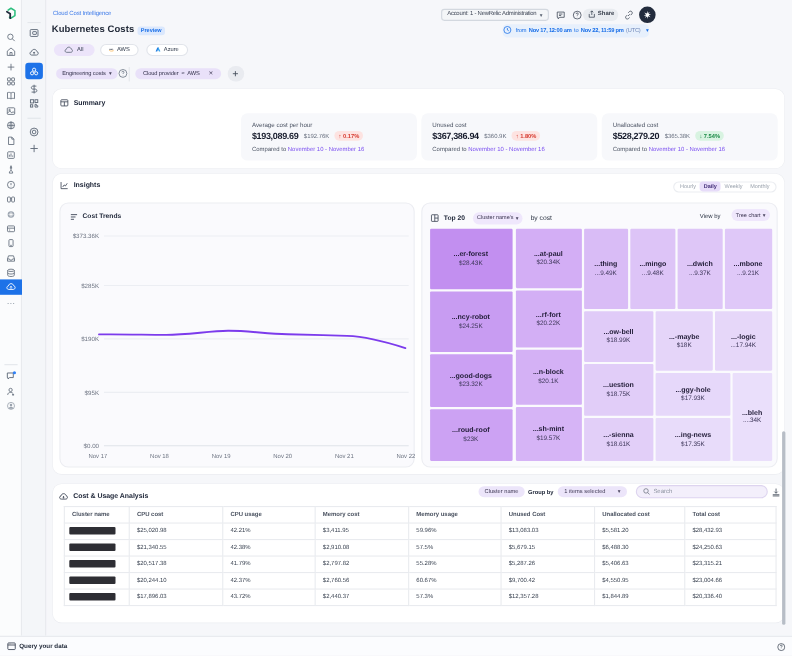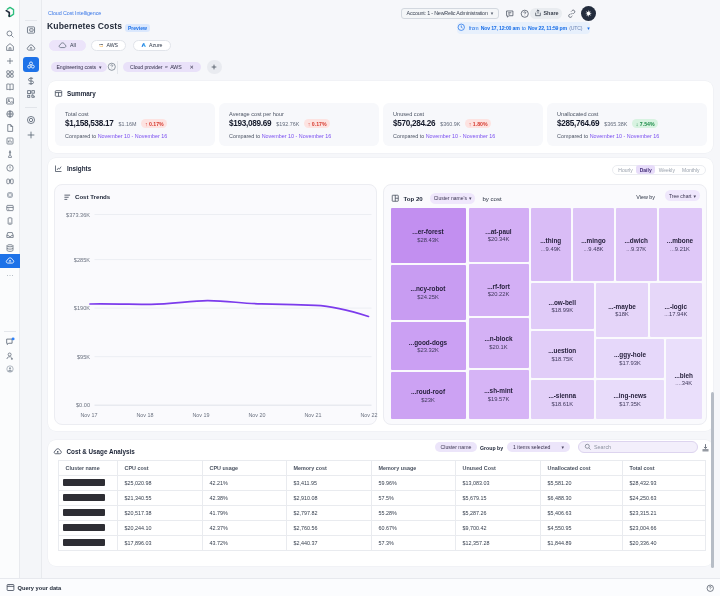--- a/index.html
+++ b/index.html
@@ -266,51 +266,42 @@
   </div>
 
   <div class="card" style="top:81px;height:72px;">
     <div class="cardhead">
       <svg width="9" height="9" viewBox="0 0 24 24" fill="none" stroke="#333c4d" stroke-width="1.9">
           <rect x="3.5" y="4.5" width="17" height="15" rx="2"></rect>
           <path d="M3.5 9.5 H20.5 M12 9.5 V19.5"></path>
         </svg>
       Summary
     </div>
-    <div class="stat" style="left:7px;">
-      <div class="lb">Total cost</div>
-      <div class="row2">
-          <span class="big">$1,158,538.17</span>
-          <span class="sm">$1.16M</span>
-          <span class="chg up">↑ 0.17%</span>
-        </div>
-      <div class="cmp">Compared to <span>November 10 - November 16</span></div>
-    </div>
     <div class="stat" style="left:171px;">
       <div class="lb">Average cost per hour</div>
       <div class="row2">
           <span class="big">$193,089.69</span>
           <span class="sm">$192.76K</span>
           <span class="chg up">↑ 0.17%</span>
         </div>
       <div class="cmp">Compared to <span>November 10 - November 16</span></div>
     </div>
     <div class="stat" style="left:335px;">
       <div class="lb">Unused cost</div>
       <div class="row2">
-          <span class="big">$570,284.26</span>
+          <span class="big">$367,386.94</span>
           <span class="sm">$360.9K</span>
           <span class="chg up">↑ 1.80%</span>
         </div>
       <div class="cmp">Compared to <span>November 10 - November 16</span></div>
     </div>
     <div class="stat" style="left:499px;">
       <div class="lb">Unallocated cost</div>
       <div class="row2">
-          <span class="big">$285,764.69</span>
+          <span class="big">$528,279.20</span>
           <span class="sm">$365.38K</span>
           <span class="chg dn">↓ 7.54%</span>
         </div>
       <div class="cmp">Compared to <span>November 10 - November 16</span></div>
     </div>
   </div>
 
   <div class="card" style="top:158px;height:273px;">
     <div class="cardhead" style="top:6px;">
       <svg width="9" height="9" viewBox="0 0 24 24" fill="none" stroke="#333c4d" stroke-width="1.9">

